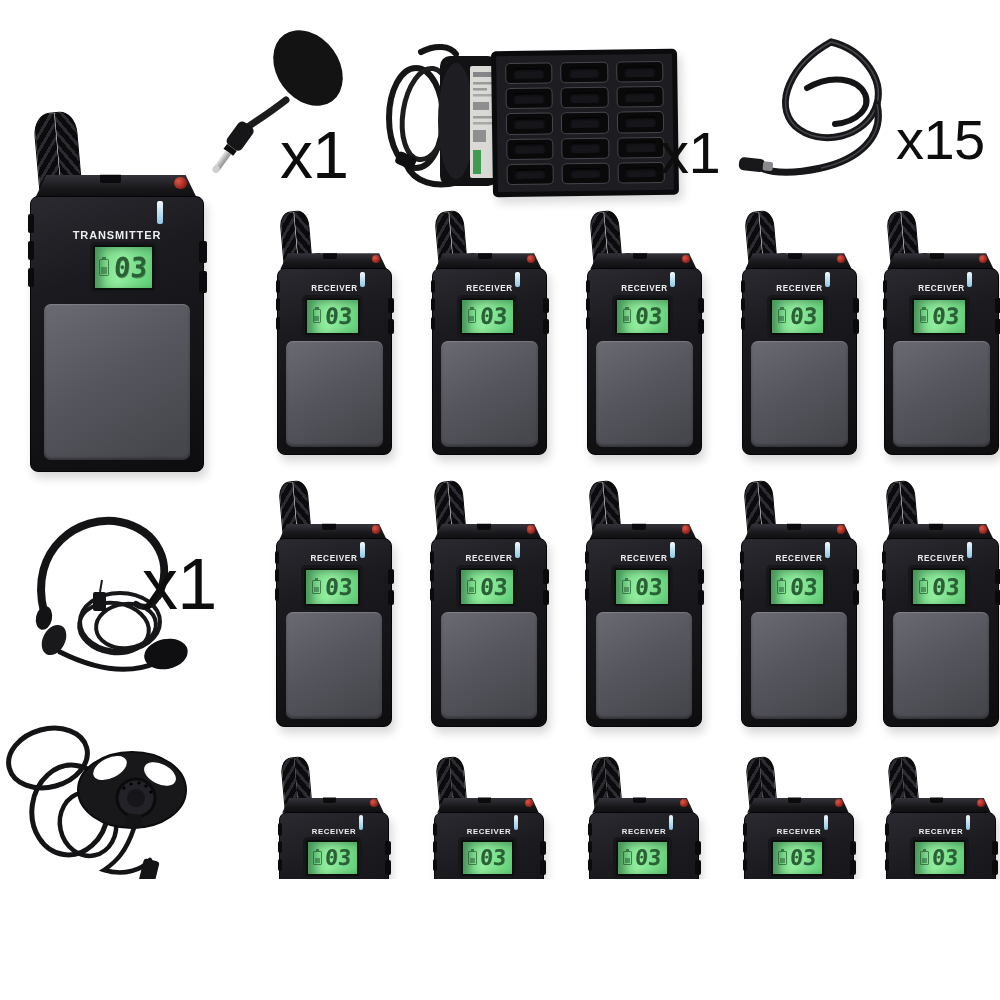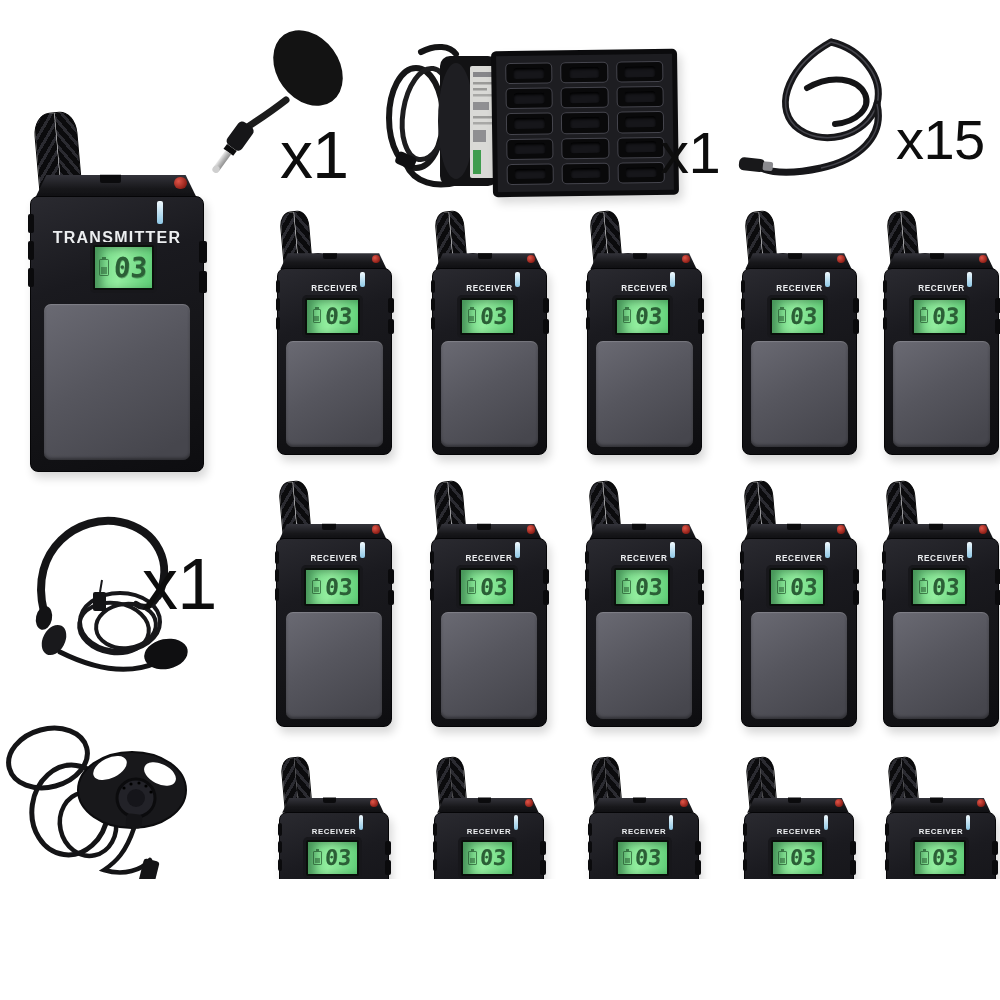--- a/index.html
+++ b/index.html
@@ -218,21 +218,21 @@
 
 <div class="device tx" style="left: 30px; top: 112px; width: 172px; height: 358px;">
       <div class="antenna"></div>
       <div class="ant-hook"></div>
       <div class="cap">
         <div class="knob"></div>
         <div class="red-btn"></div>
       </div>
       <div class="body">
         <div class="led"></div>
-        <div class="dev-label" style="font-size: 16px; text-align: center;">TRANSMITTER</div>
+        <div class="dev-label" style="font-size: 11px; text-align: center;">TRANSMITTER</div>
         <div class="lcd" style="font-size: 27.52px;">
           <span class="batt"></span>
           <span class="lcd-val">03</span>
         </div>
         <div class="sbtn r1"></div>
         <div class="sbtn r2"></div>
         <div class="sbtn l1"></div>
         <div class="sbtn l2"></div>
         <div class="sbtn l3"></div>
         <div class="cover"></div>

